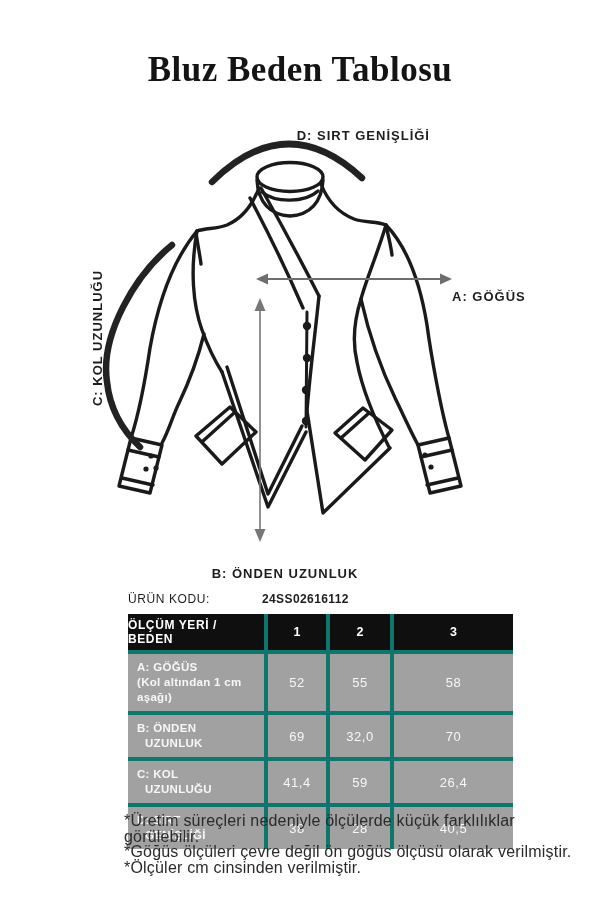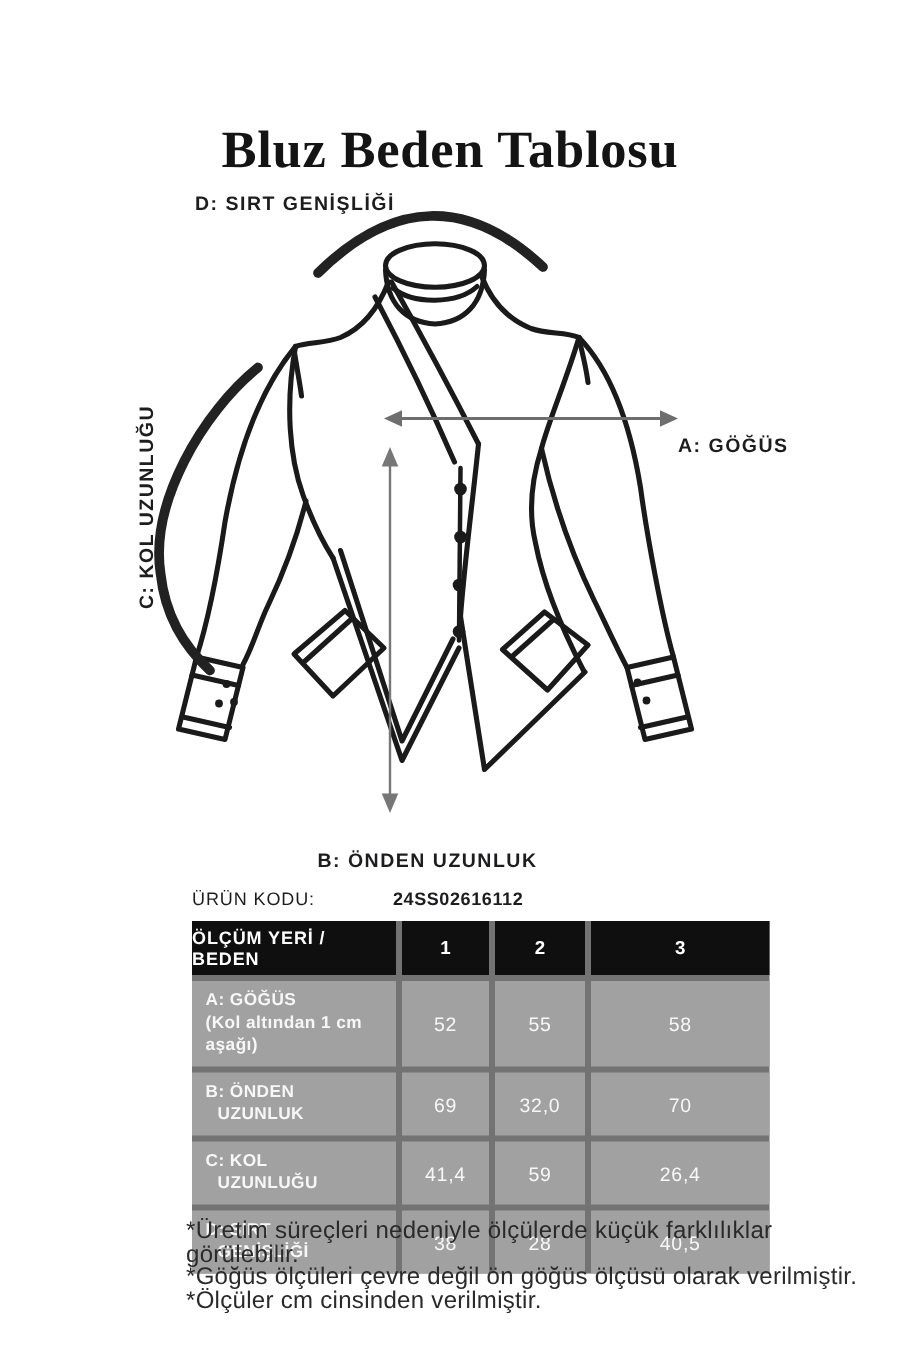--- a/index.html
+++ b/index.html
@@ -10,43 +10,42 @@
     font-family:"Liberation Sans", sans-serif;
     color:#1c1c1e;
     overflow:hidden;
   }
   .title{
     position:absolute;top:50px;left:0;width:600px;
     text-align:center;
     font-family:"Liberation Serif", serif;
     font-weight:700;font-size:35px;letter-spacing:.5px;
     color:#141414;
-    margin-top:30px;
   }
   .diagram{position:absolute;top:120px;left:0;width:600px;height:460px;}
   .diagram svg{position:absolute;top:0;left:0;}
   .measure-label{
     position:absolute;
     font-size:13px;font-weight:700;letter-spacing:1px;
     color:#1d1d1f;white-space:nowrap;
   }
-  .label-d{top:8px;left:130px;width:300px;text-align:left;}
+  .label-d{top:8px;left:130px;width:300px;text-align:right;}
   .label-a{top:169px;left:452px;}
   .label-b{top:430px;left:135px;width:300px;text-align:center;margin-top:16px;}
   .label-c{top:210px;left:13px;width:170px;height:16px;text-align:center;
            transform:rotate(-90deg);}
   .product-code{
     position:absolute;top:592px;left:128px;
     font-size:12px;letter-spacing:.6px;color:#1d1d1f;
   }
   .product-code .code{font-weight:700;letter-spacing:.4px;margin-left:48px;}
   .size-table{
     position:absolute;top:614px;left:128px;width:385px;
     display:grid;grid-template-columns:136px 58px 60px 1fr;
-    gap:4px;background:#737373;
+    gap:4px;background:#0f766e;
   }
   .tr{display:contents;}
   .cell{
     display:flex;flex-direction:column;justify-content:center;
     padding:6px 0;min-height:22px;box-sizing:border-box;
   }
   .thead .cell{background:#0f0f0f;color:#ffffff;min-height:33px;padding:4px 0;}
   .row .cell{background:#a1a1a1;color:#f7f7f7;}
   .label-cell{align-items:flex-start;padding-left:9px;padding-right:4px;}
   .val-cell{align-items:center;}

